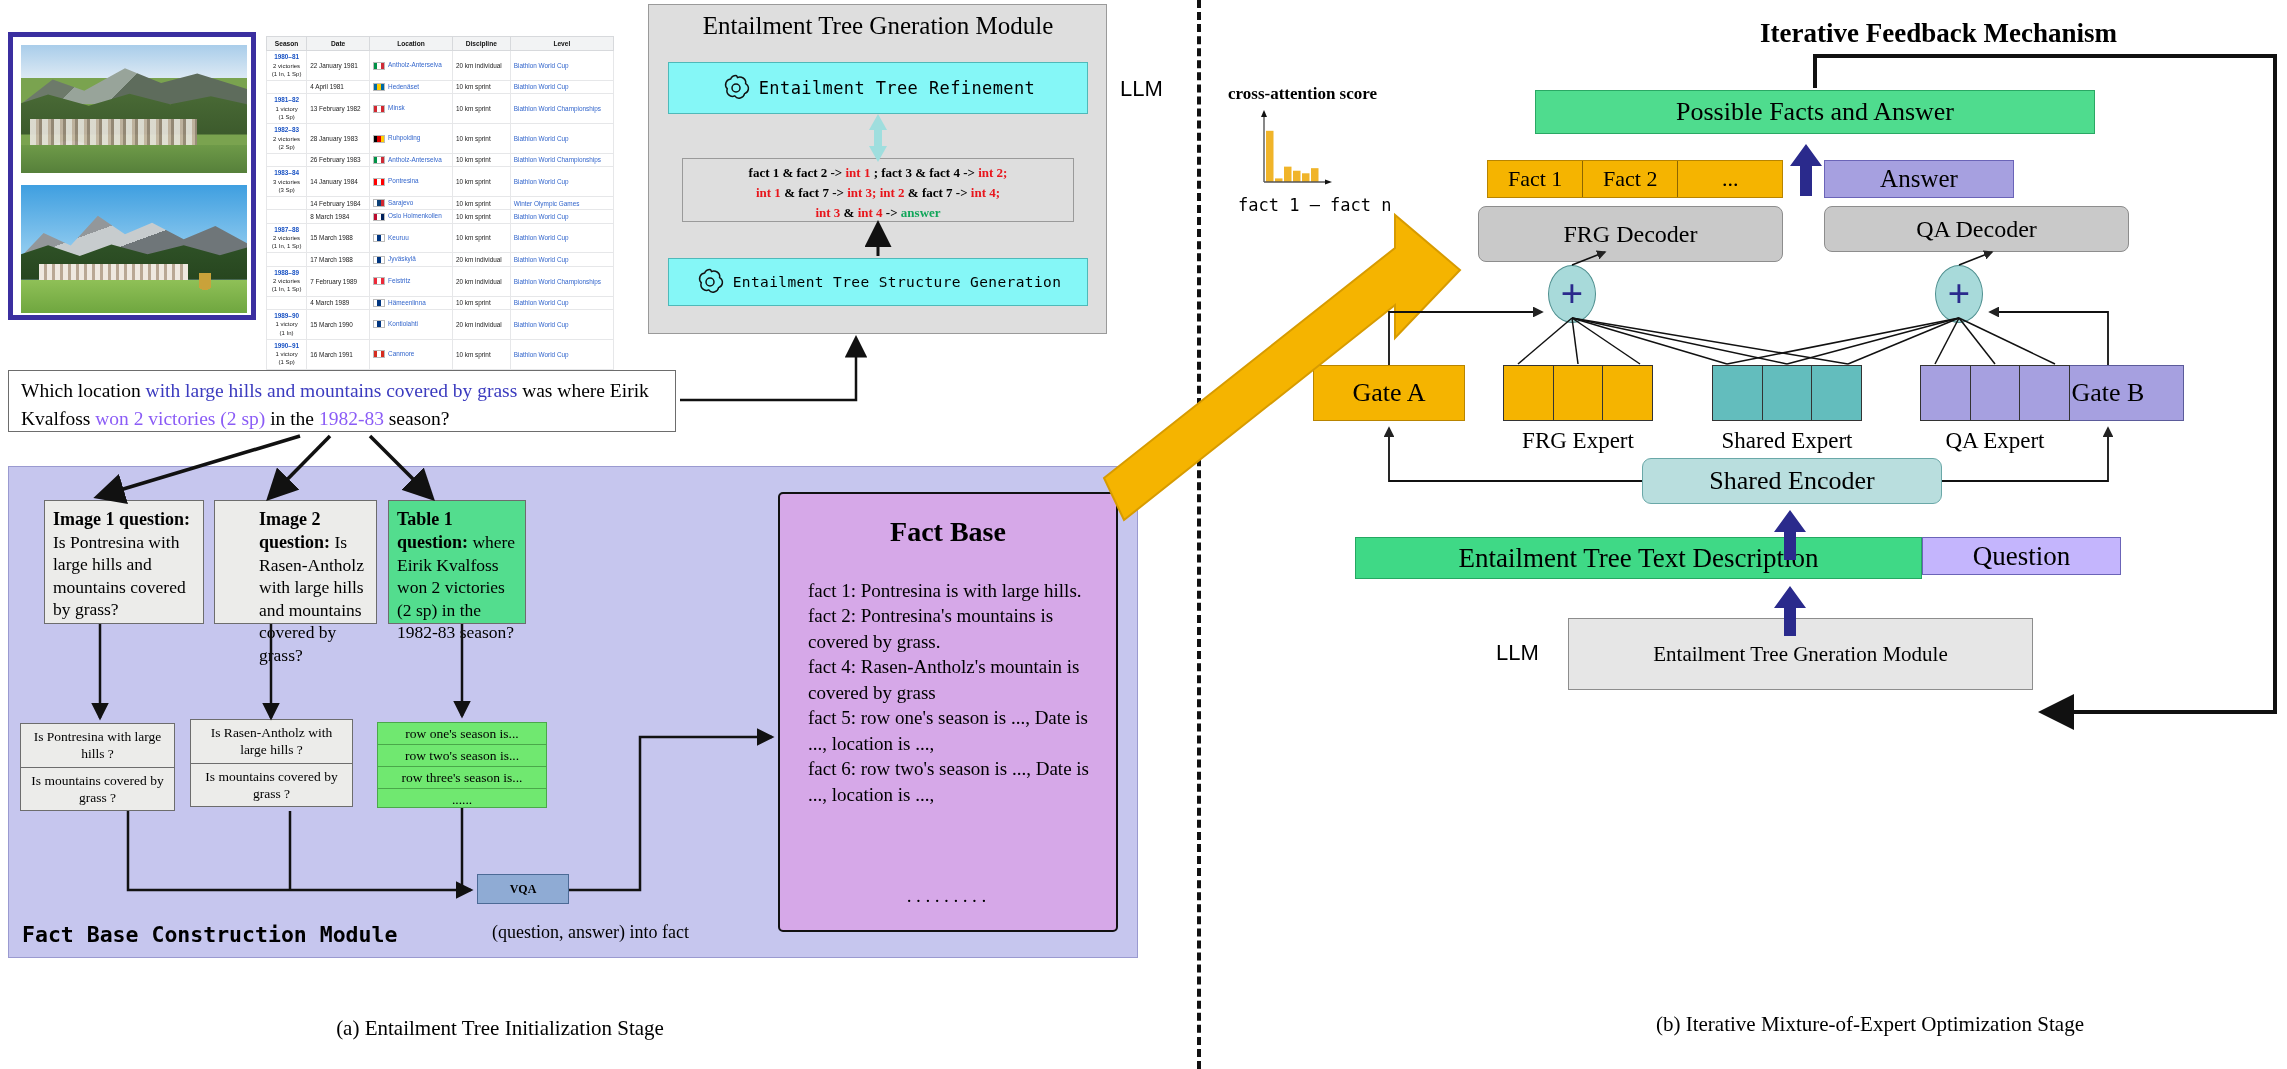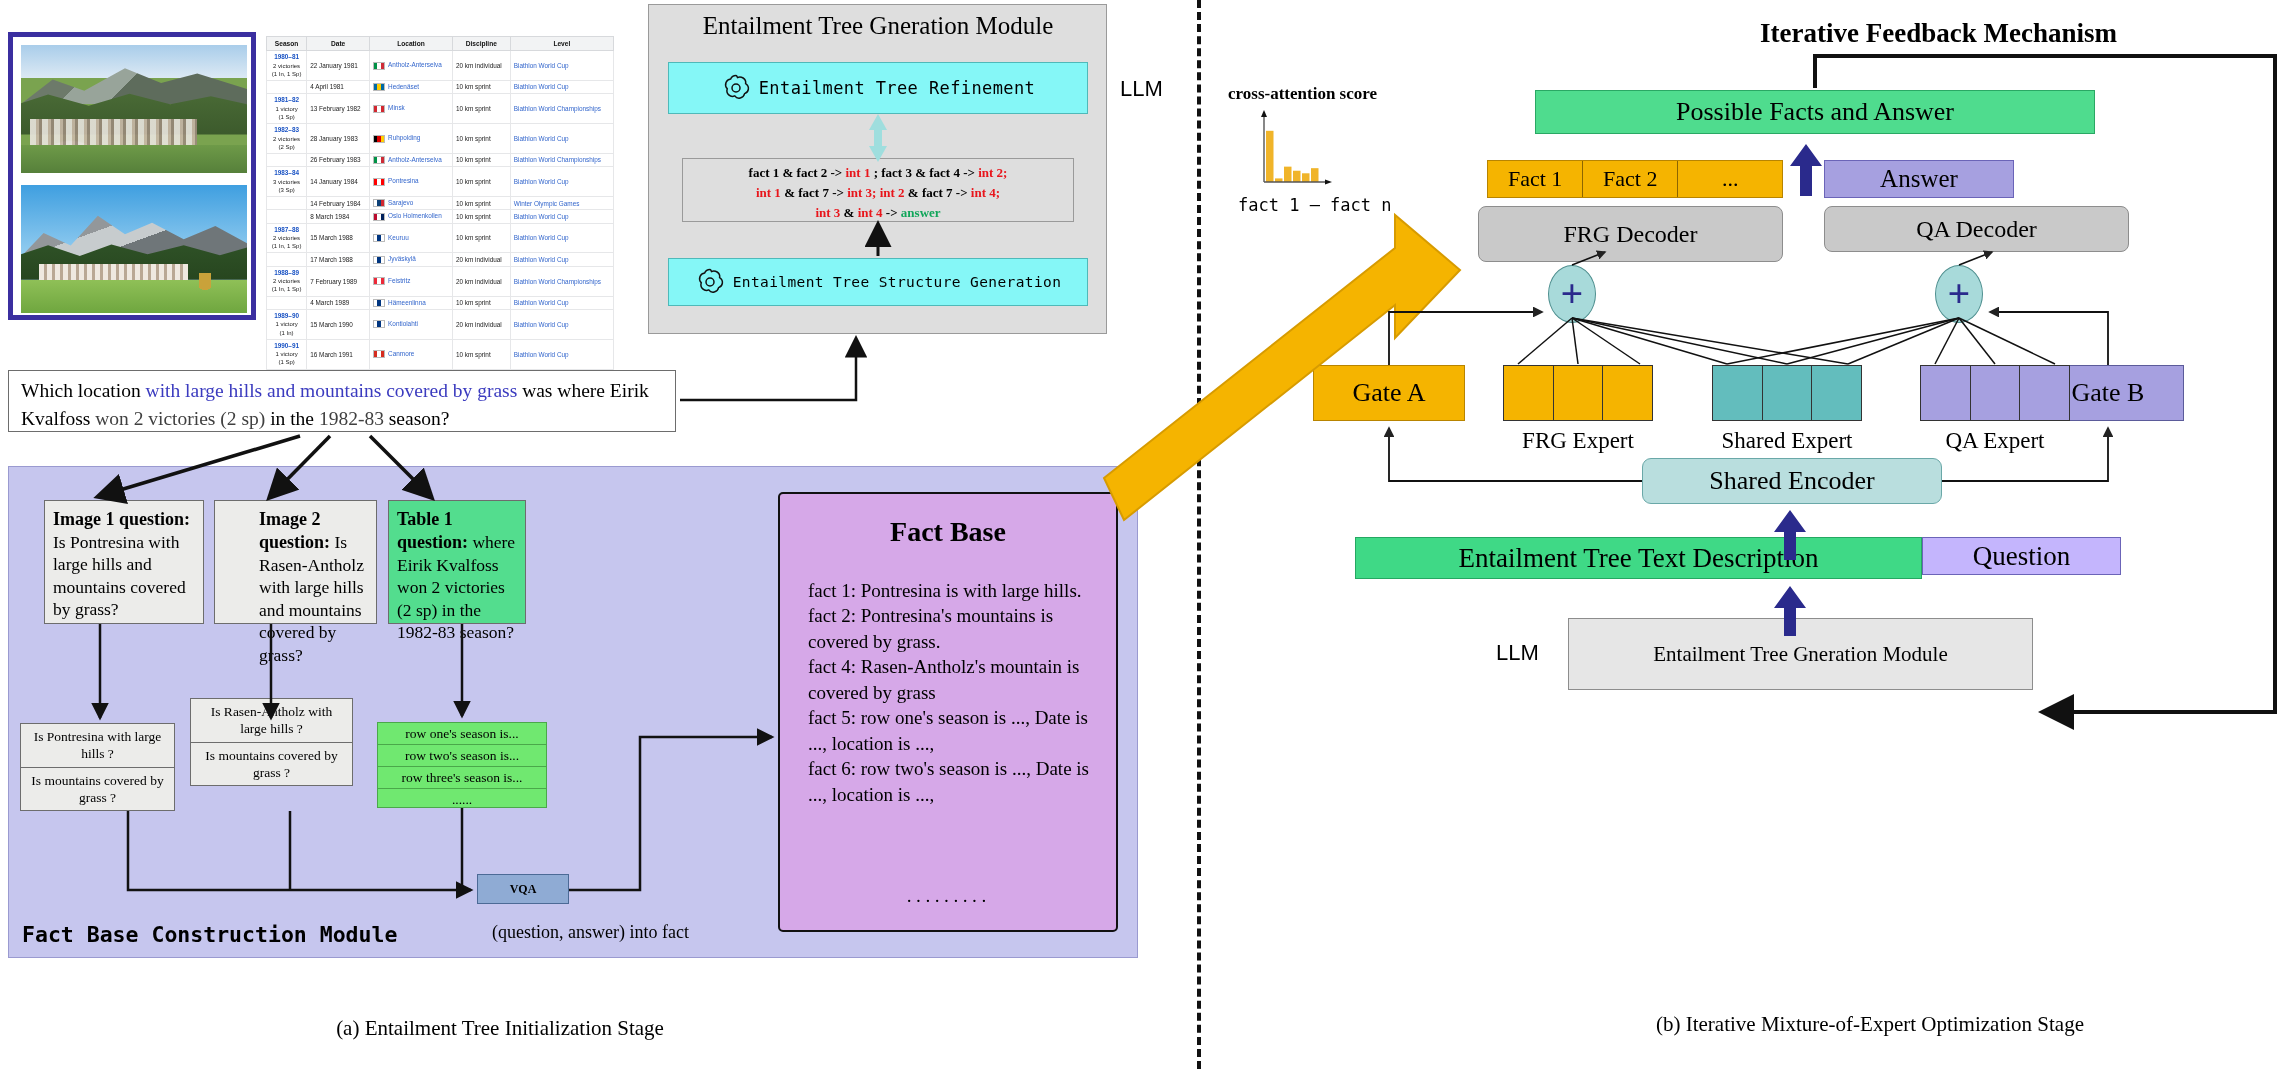--- a/index.html
+++ b/index.html
@@ -57,21 +57,21 @@
   .flag{display:inline-block;width:10px;height:6px;margin-right:3px;vertical-align:middle;
         border:.5px solid #bbb;}
   tr.hl td{border-top:3px solid #0bbf5d;border-bottom:3px solid #0bbf5d;}
   tr.hl td:first-child{border-left:3px solid #0bbf5d;}
   tr.hl td:last-child{border-right:3px solid #0bbf5d;}
 
   
   #question-box{left:8px;top:370px;width:668px;height:62px;border:1px solid #6d6d6d;background:#fff;
      padding:6px 12px;font-size:19.5px;line-height:1.42;}
   .q-blue{color:#3b3bbf;}
-  .q-green{color:#404040;}
+  .q-green{color:#8b5cf6;}
 
   
   #etg-module{left:648px;top:4px;width:459px;height:330px;background:#dedede;border:1px solid #9a9a9a;}
   #etg-title{left:676px;top:12px;width:404px;font-size:25px;text-align:center;}
   .cyanbox{background:#85f7f7;border:1px solid #4fb9b9;}
   #etr-box{left:668px;top:62px;width:420px;height:52px;}
   #etsg-box{left:668px;top:258px;width:420px;height:48px;}
   .cyan-label{font-family:"DejaVu Sans Mono",monospace;font-size:17px;letter-spacing:.4px;}
   #etsg-box .cyan-label{font-size:14.5px;}
   .oai{width:30px;height:30px;flex:0 0 30px;margin-right:8px;}
@@ -83,21 +83,21 @@
 
   
   #fbc-panel{left:8px;top:466px;width:1130px;height:492px;background:#c6c6ee;border:1px solid #9a9ad0;}
   .qbox{background:#ececea;border:1px solid #6d6d6d;font-size:17.5px;line-height:1.28;padding:7px 8px;margin-left:24px;}
   .qbox b{font-size:18px;}
   #img1-q{left:20px;top:500px;width:160px;height:124px;}
   #img2-q{left:190px;top:500px;width:163px;height:124px;padding-left:44px;}
   #tbl1-q{left:364px;top:500px;width:138px;height:124px;background:#53dd8e;}
   .sub-q{background:#ececea;border:1px solid #6d6d6d;font-size:13.5px;line-height:1.25;}
   #sub1{left:20px;top:723px;width:155px;height:88px;}
-  #sub2{left:190px;top:698px;width:163px;height:88px;}
+  #sub2{left:190px;top:719px;width:163px;height:88px;}
   .sub-q .cell{height:50%;display:flex;align-items:center;justify-content:center;text-align:center;padding:0 6px;}
   .sub-q .cell.top{border-bottom:1px solid #6d6d6d;}
   #rowbox{left:377px;top:722px;width:170px;height:86px;background:#70e870;border:1px solid #4aa84a;}
   #rowbox .r{height:25%;display:flex;align-items:center;justify-content:center;
      font-size:13.5px;border-bottom:1px solid #4aa84a;}
   #rowbox .r:last-child{border-bottom:none;}
   #vqa-box{left:477px;top:874px;width:92px;height:30px;background:#8fabd4;border:1px solid #4c6a96;
      font-size:12px;font-weight:bold;font-family:"Liberation Serif",serif;}
   #fbc-title{left:22px;top:922px;font-size:21.5px;font-family:"DejaVu Sans Mono",monospace;font-weight:bold;}
   #qa-into-fact{left:492px;top:922px;font-size:18px;}

